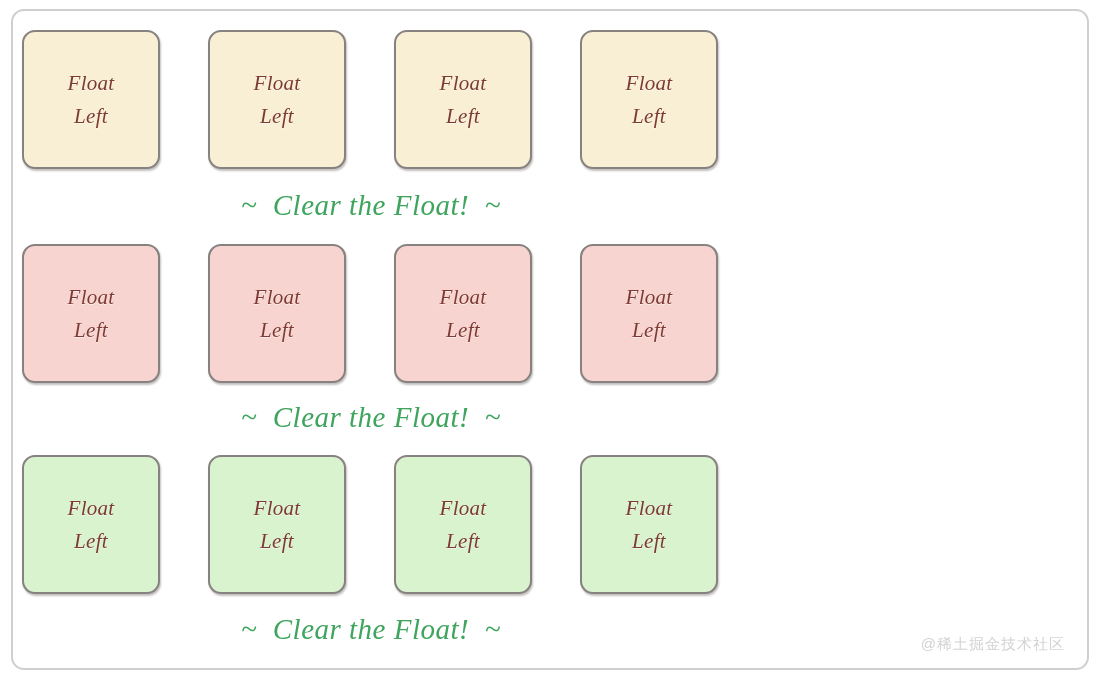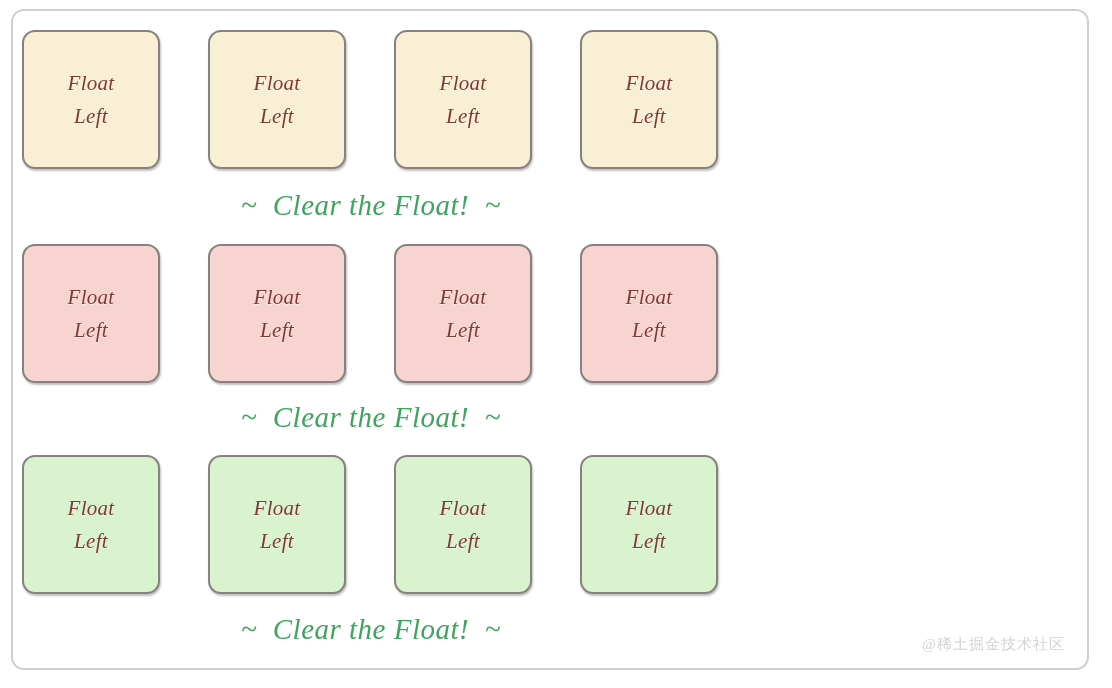--- a/index.html
+++ b/index.html
@@ -92,21 +92,21 @@
   }
   .clear-1 { top: 178px; }
   .clear-2 { top: 390px; }
   .clear-3 { top: 602px; }
 
   
   .watermark {
     position: absolute;
     right: 22px;
     bottom: 14px;
-    font-family: Liberation Serif, serif;
+    font-family: Liberation Sans, sans-serif;
     font-size: 15px;
     color: #d3d3d3;
     letter-spacing: 1px;
     white-space: nowrap;
   }
 </style>
 </head>
 <body>
 
 <div class="page">

